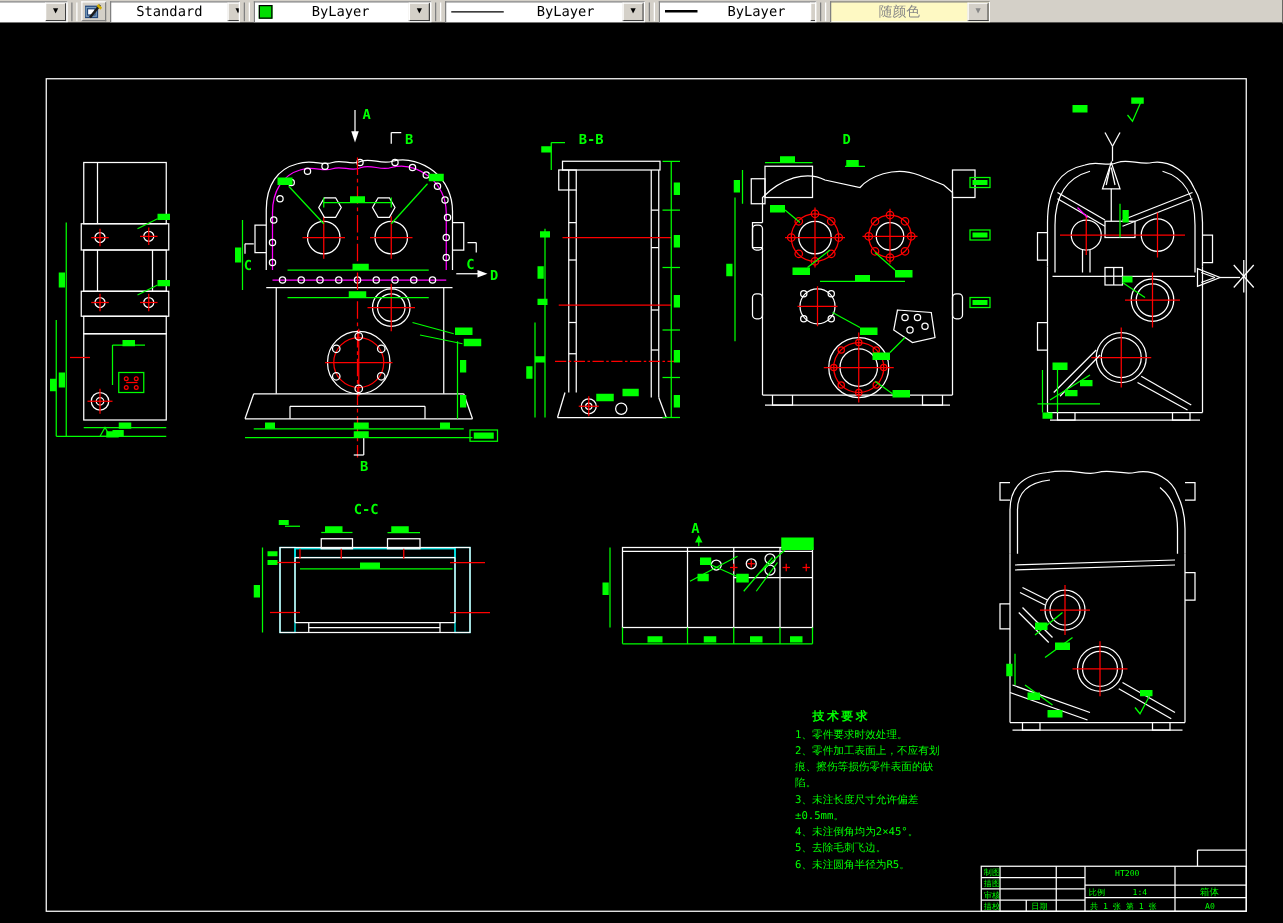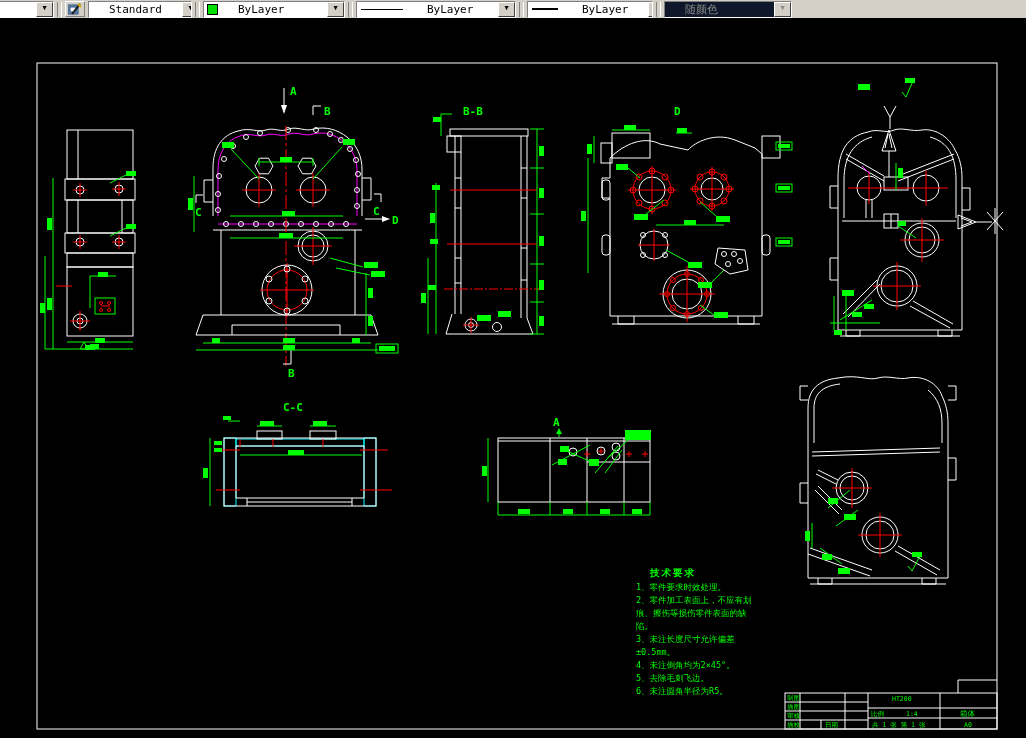--- a/index.html
+++ b/index.html
@@ -3,29 +3,29 @@
 <meta charset="utf-8">
 <style>
   html,body{margin:0;padding:0;background:#000;}
   body{width:1026px;height:738px;overflow:hidden;font-family:"Liberation Sans",sans-serif;}
   
   .toolbar{position:absolute;top:0;left:0;width:1026px;height:18px;background:#d4d0c8;
     border-bottom:1px solid #808080;display:flex;align-items:center;}
   .combo{height:15px;display:flex;align-items:center;background:#fff;
     border:1px solid;border-color:#808080 #fff #fff #808080;
     font:11px "DejaVu Sans Mono",monospace;color:#000;overflow:hidden;}
-  .combo .val{padding:0 20px;white-space:nowrap;flex:1;}
+  .combo .val{padding:0 20px;white-space:nowrap;flex:1;text-align:center;}
   .arrow{width:15px;height:13px;background:#d4d0c8;border:1px solid;
     border-color:#fff #404040 #404040 #fff;font-size:7px;line-height:11px;
     text-align:center;color:#000;flex:0 0 auto;}
   .sep{width:3px;height:15px;border-left:1px solid #808080;border-right:1px solid #fff;margin:0 3px;}
   .swatch{width:9px;height:9px;margin-left:3px;border:1px solid #000;flex:0 0 auto;}
   .ltline{width:42px;height:0;border-top:1px solid #000;margin:0 4px;flex:0 0 auto;}
   .lwline{width:26px;height:0;border-top:2px solid #000;margin:0 4px;flex:0 0 auto;}
-  .combo.disabled{background:#0f172a;color:#888;}
+  .combo.disabled{background:#fef9c3;color:#888;}
   .combo.disabled .arrow{color:#888;}
   .tbicon{width:20px;height:16px;background:#d4d0c8;border:1px solid;
     border-color:#fff #808080 #808080 #fff;display:flex;align-items:center;justify-content:center;padding:0;}
   
   #canvas{position:absolute;top:18px;left:0;width:1026px;height:720px;background:#000;}
   svg .w{stroke:#fff;fill:none;stroke-width:1;}
   svg .r{stroke:#f00;fill:none;stroke-width:1;}
   svg .g{stroke:#00ff00;fill:none;stroke-width:1;}
   svg .m{stroke:#ff00ff;fill:none;stroke-width:1;}
   svg .c{stroke:#00ffff;fill:none;stroke-width:1;}

